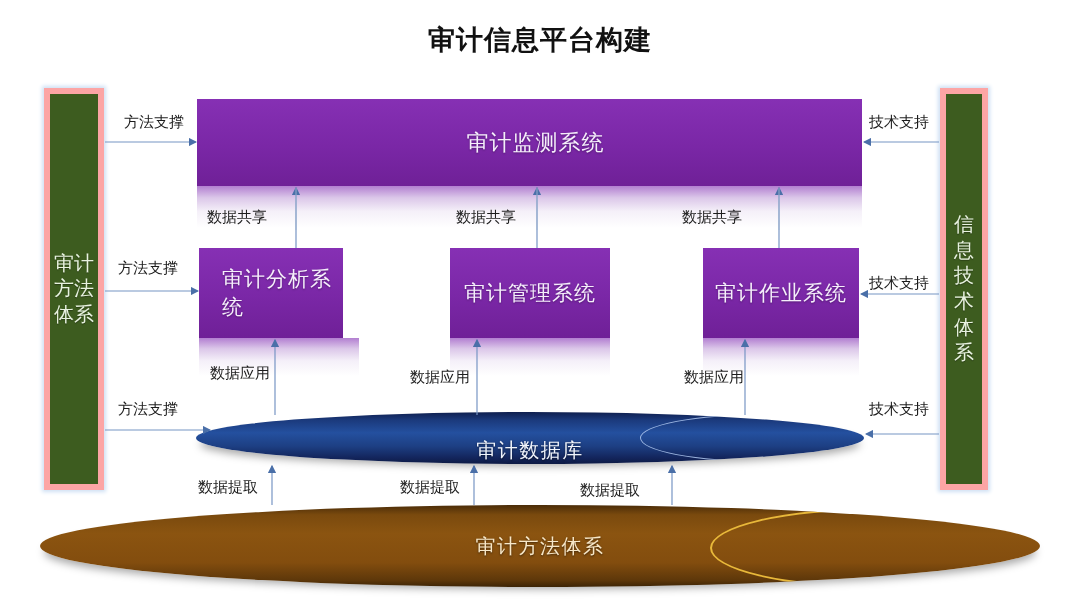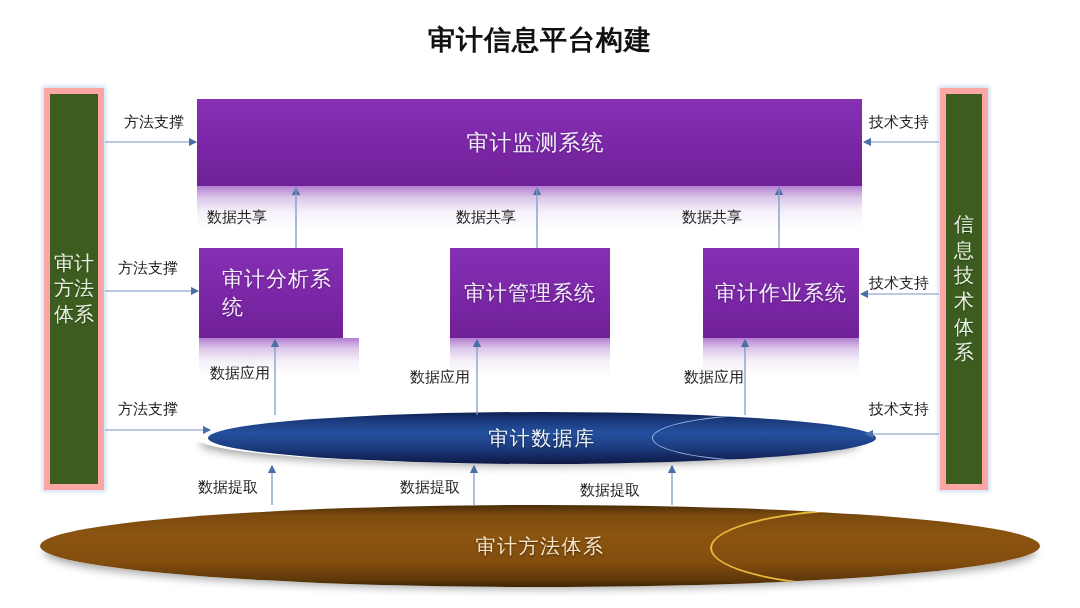--- a/index.html
+++ b/index.html
@@ -165,21 +165,21 @@
 
   <div class="pbox" style="left:703px; top:248px; width:156px; height:90px;">
     <span class="pbox-label">审计作业系统</span>
   </div>
 
   <div class="pbox" style="left:450px; top:248px; width:160px; height:90px;">
     <span class="pbox-label">审计管理系统</span>
   </div>
 
   <div class="cyl-shadow" style="left:196px; top:412px; width:668px; height:52px;"></div>
-  <div class="cyl cyl-blue" style="left:208px; top:412px; width:668px; height:52px;">
+  <div class="cyl cyl-blue" style="left:196px; top:412px; width:668px; height:52px;align-items:flex-end;">
     <div class="cap cap-blue" style="left:444px; top:2px; width:246px; height:46px;"></div>
     <span class="cyl-label">审计数据库</span>
   </div>
 
   <div class="cyl-shadow" style="left:40px; top:505px; width:1000px; height:82px;"></div>
   <div class="cyl cyl-brown" style="left:40px; top:505px; width:1000px; height:82px;">
     <div class="cap cap-brown" style="left:670px; top:3px; width:330px; height:76px;"></div>
     <span class="cyl-label">审计方法体系</span>
   </div>
 

